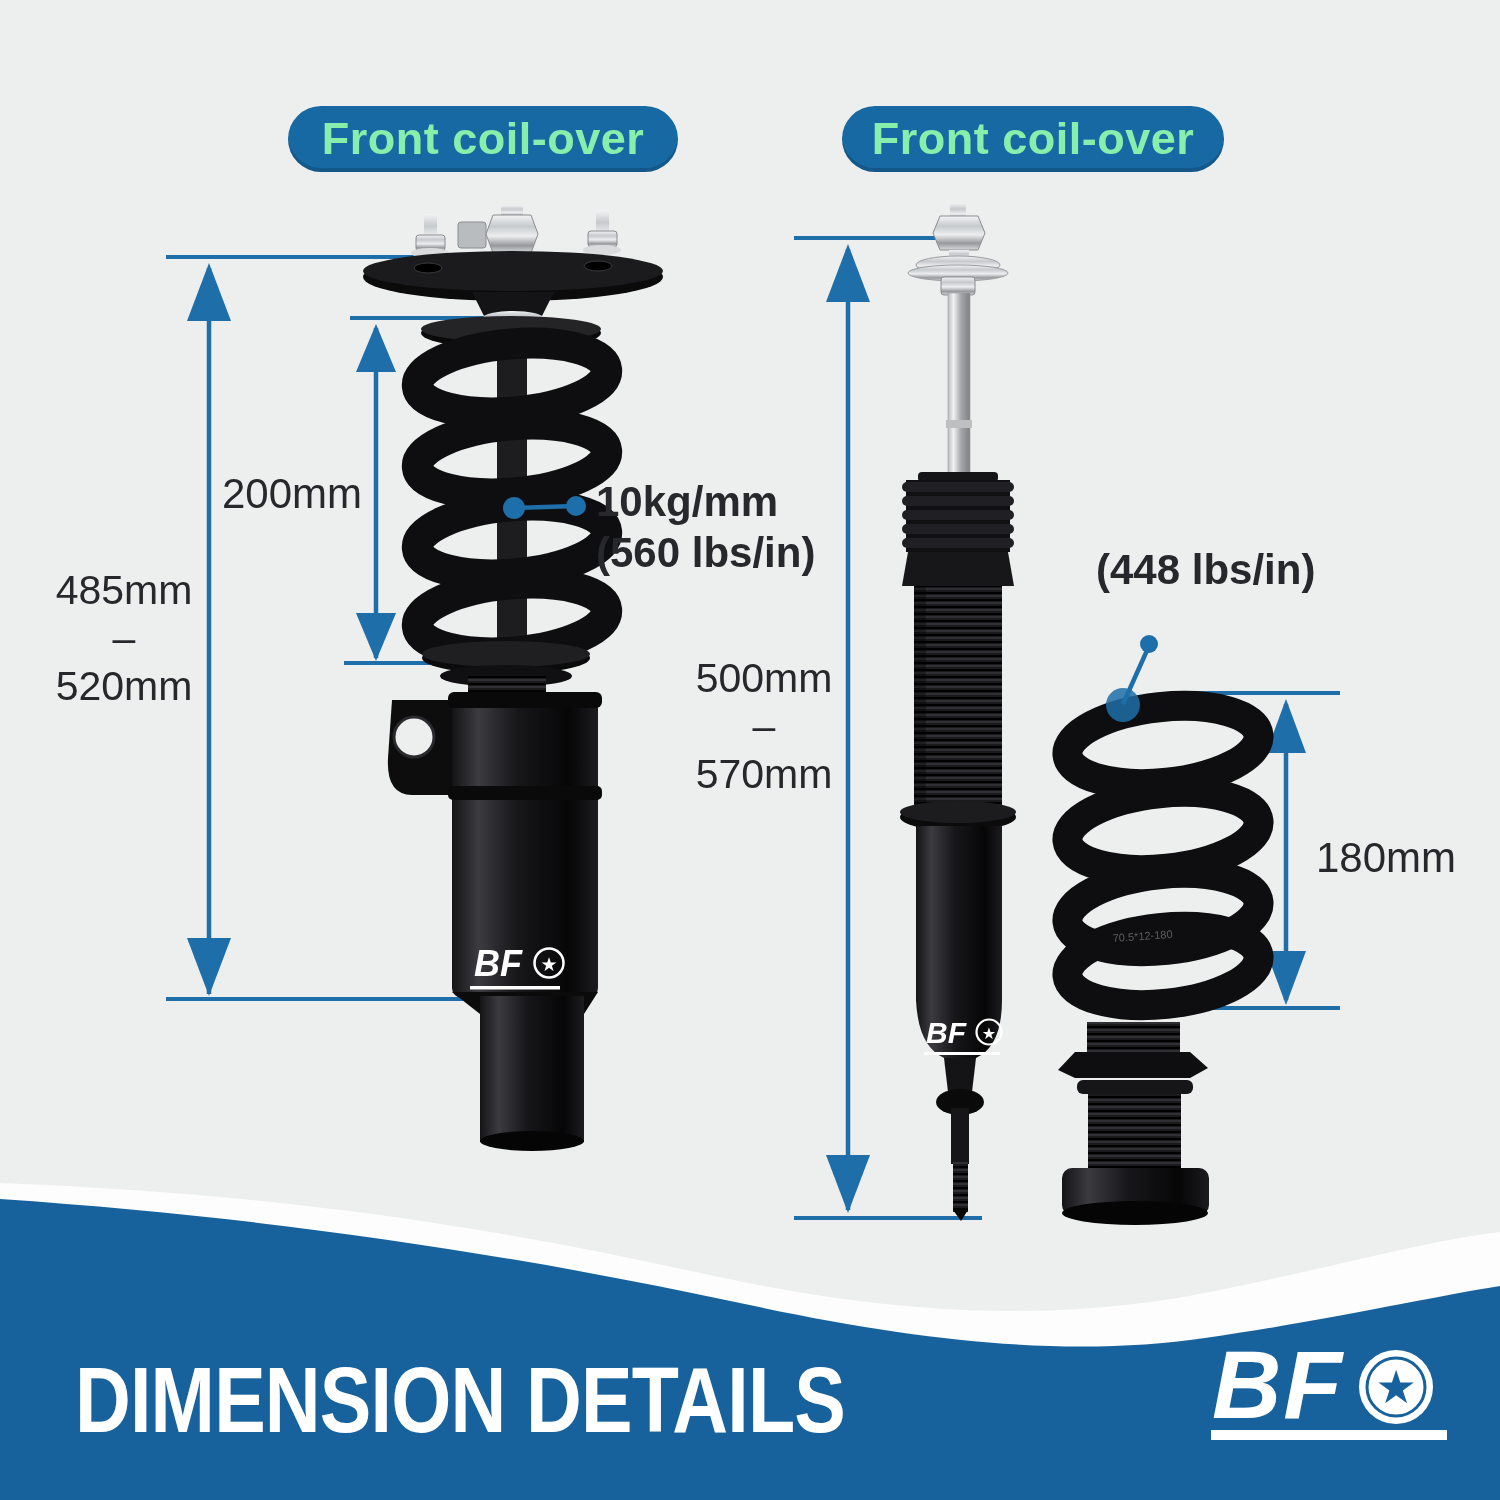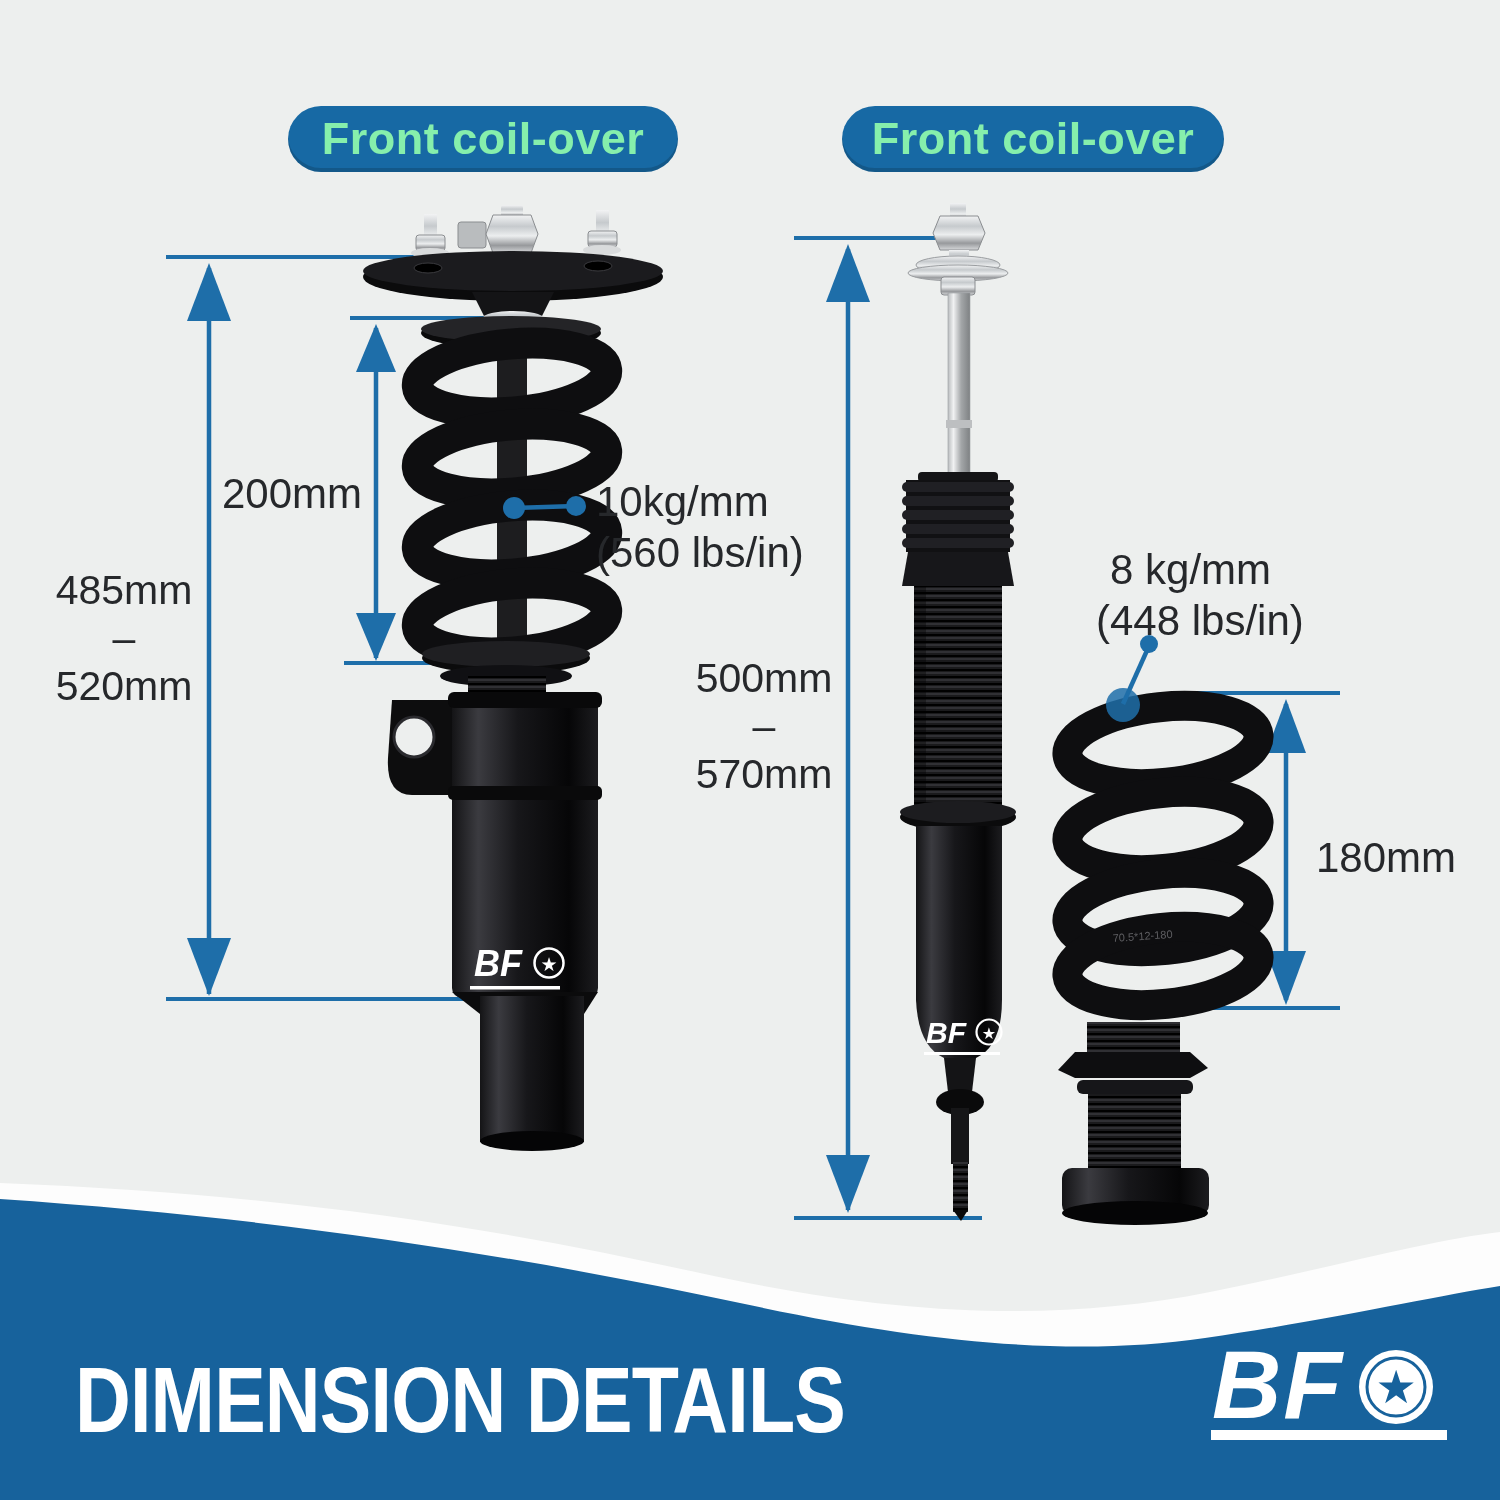--- a/index.html
+++ b/index.html
@@ -17,21 +17,21 @@
     letter-spacing:.5px;white-space:nowrap;
   }
   .pill-front{left:288px;width:390px;}
   .pill-rear{left:842px;width:382px;}
   .dim{position:absolute;color:var(--ink,#26282b);font-weight:500;}
   .dim-stack{text-align:center;font-size:41px;line-height:48px;}
   .stack-485{left:36px;top:566px;width:176px;}
   .stack-500{left:676px;top:634px;width:176px;margin-top:20px;}
   .lbl-200{left:222px;top:470px;width:152px;text-align:left;font-size:42px;}
   .lbl-180{left:1316px;top:834px;width:140px;text-align:center;font-size:42px;}
-  .lbl-rate{font-size:42px;line-height:51px;}
+  .lbl-rate{font-size:42px;line-height:51px;font-weight:bold;}
   .rate-front{left:596px;top:476px;}
   .rate-rear{left:1096px;top:544px;}
   .rate-rear .l1{padding-left:14px;display:block;}
   .l1,.l2{display:block;}
   .footer-title{
     position:absolute;left:75px;top:1348px;color:#fff;font-weight:700;
     font-size:92px;letter-spacing:-1px;white-space:nowrap;
     transform:scaleX(.84);transform-origin:left center;
   }
 </style>
@@ -261,20 +261,19 @@
     <span class="l2">(560 lbs/in)</span>
   </div>
 
   <div class="dim dim-stack stack-500">
     <span class="l1">500mm</span>
     <span class="l1">–</span>
     <span class="l1">570mm</span>
   </div>
 
   <div class="dim lbl-rate rate-rear">
-    <span class="l1">8 kg/mm</span>
     <span class="l2">(448 lbs/in)</span>
   </div>
 
   <div class="dim lbl-180">180mm</div>
 
   <div class="footer-title">DIMENSION DETAILS</div>
 </div>
 
 </body></html>

